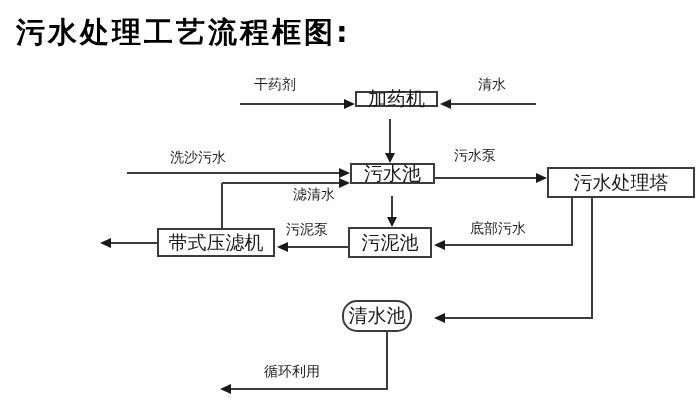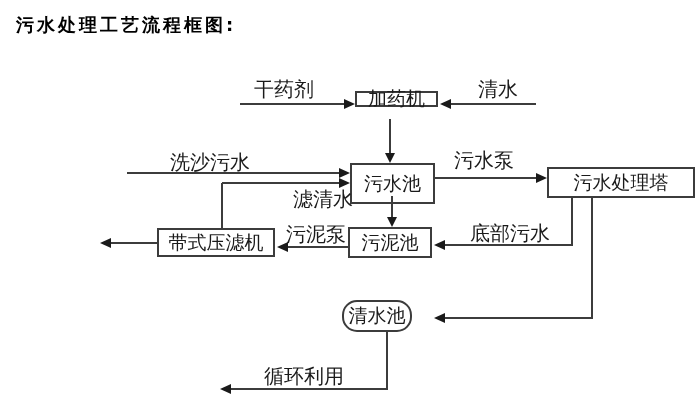--- a/index.html
+++ b/index.html
@@ -3,48 +3,48 @@
 <meta charset="utf-8">
 <style>
   html,body{margin:0;padding:0;background:#ffffff;}
   .canvas{
     position:relative;width:700px;height:420px;background:#ffffff;
     font-family:"DejaVu Sans","Liberation Sans",sans-serif;color:#000;
     overflow:hidden;
   }
   .title{
     position:absolute;left:16px;top:13px;
-    font-size:18px;font-weight:bold;letter-spacing:3px;color:#000;
+    font-size:29px;font-weight:bold;letter-spacing:3px;color:#000;
     white-space:nowrap;
   }
   .box{
     position:absolute;box-sizing:border-box;
     border:2px solid #3c3c3c;background:#ffffff;
     display:flex;align-items:center;justify-content:center;
     font-size:19px;color:#1a1a1a;white-space:nowrap;
   }
   .lbl{
-    position:absolute;font-size:20px;color:#1a1a1a;white-space:nowrap;
+    position:absolute;font-size:14px;color:#1a1a1a;white-space:nowrap;
   }
   .hline{position:absolute;height:2px;background:#3c3c3c;}
   .vline{position:absolute;width:2px;background:#3c3c3c;}
   .arr{position:absolute;width:0;height:0;}
   .arr-r{border-top:5px solid transparent;border-bottom:5px solid transparent;border-left:11px solid #1a1a1a;}
   .arr-l{border-top:5px solid transparent;border-bottom:5px solid transparent;border-right:11px solid #1a1a1a;}
   .arr-d{border-left:5px solid transparent;border-right:5px solid transparent;border-top:10px solid #1a1a1a;}
 </style>
 </head>
 <body>
 
 <div class="canvas">
 
   <div class="title">污水处理工艺流程框图:</div>
 
   <div class="box" style="left:355px;top:91px;width:83px;height:16px;">加药机</div>
-  <div class="box" style="left:350px;top:163px;width:85px;height:41px;">污水池</div>
+  <div class="box" style="left:350px;top:163px;width:85px;height:21px;">污水池</div>
   <div class="box" style="left:547px;top:167px;width:148px;height:31px;">污水处理塔</div>
   <div class="box" style="left:348px;top:227px;width:84px;height:31px;">污泥池</div>
   <div class="box" style="left:157px;top:228px;width:118px;height:29px;">带式压滤机</div>
   <div class="box" style="left:342px;top:300px;width:70px;height:32px;border-radius:15px;">清水池</div>
 
   <div class="lbl" style="left:254px;top:76px;">干药剂</div>
   <div class="lbl" style="left:478px;top:76px;">清水</div>
   <div class="lbl" style="left:170px;top:149px;">洗沙污水</div>
   <div class="lbl" style="left:454px;top:147px;">污水泵</div>
   <div class="lbl" style="left:261px;top:186px;margin-left:32px;">滤清水</div>

